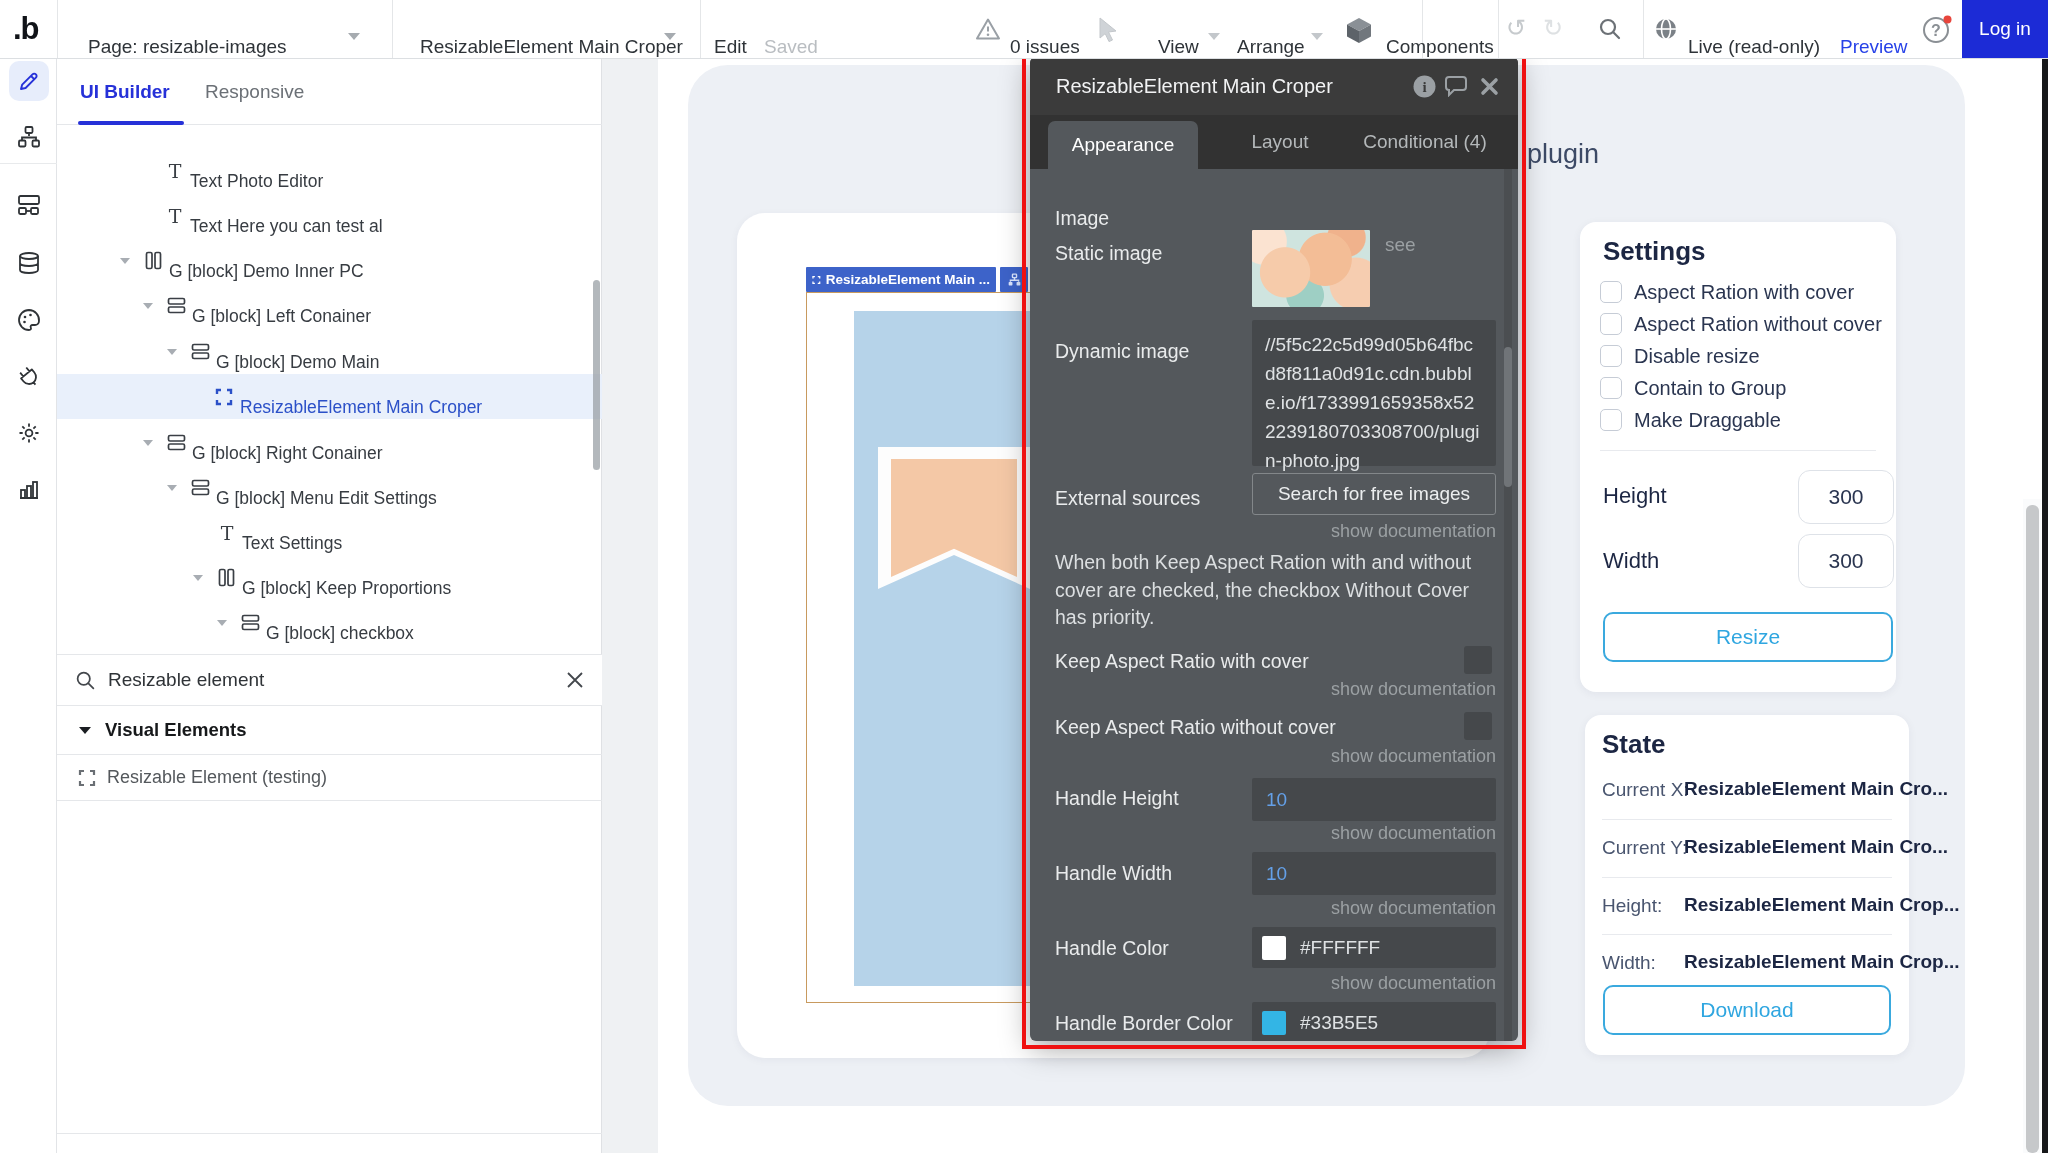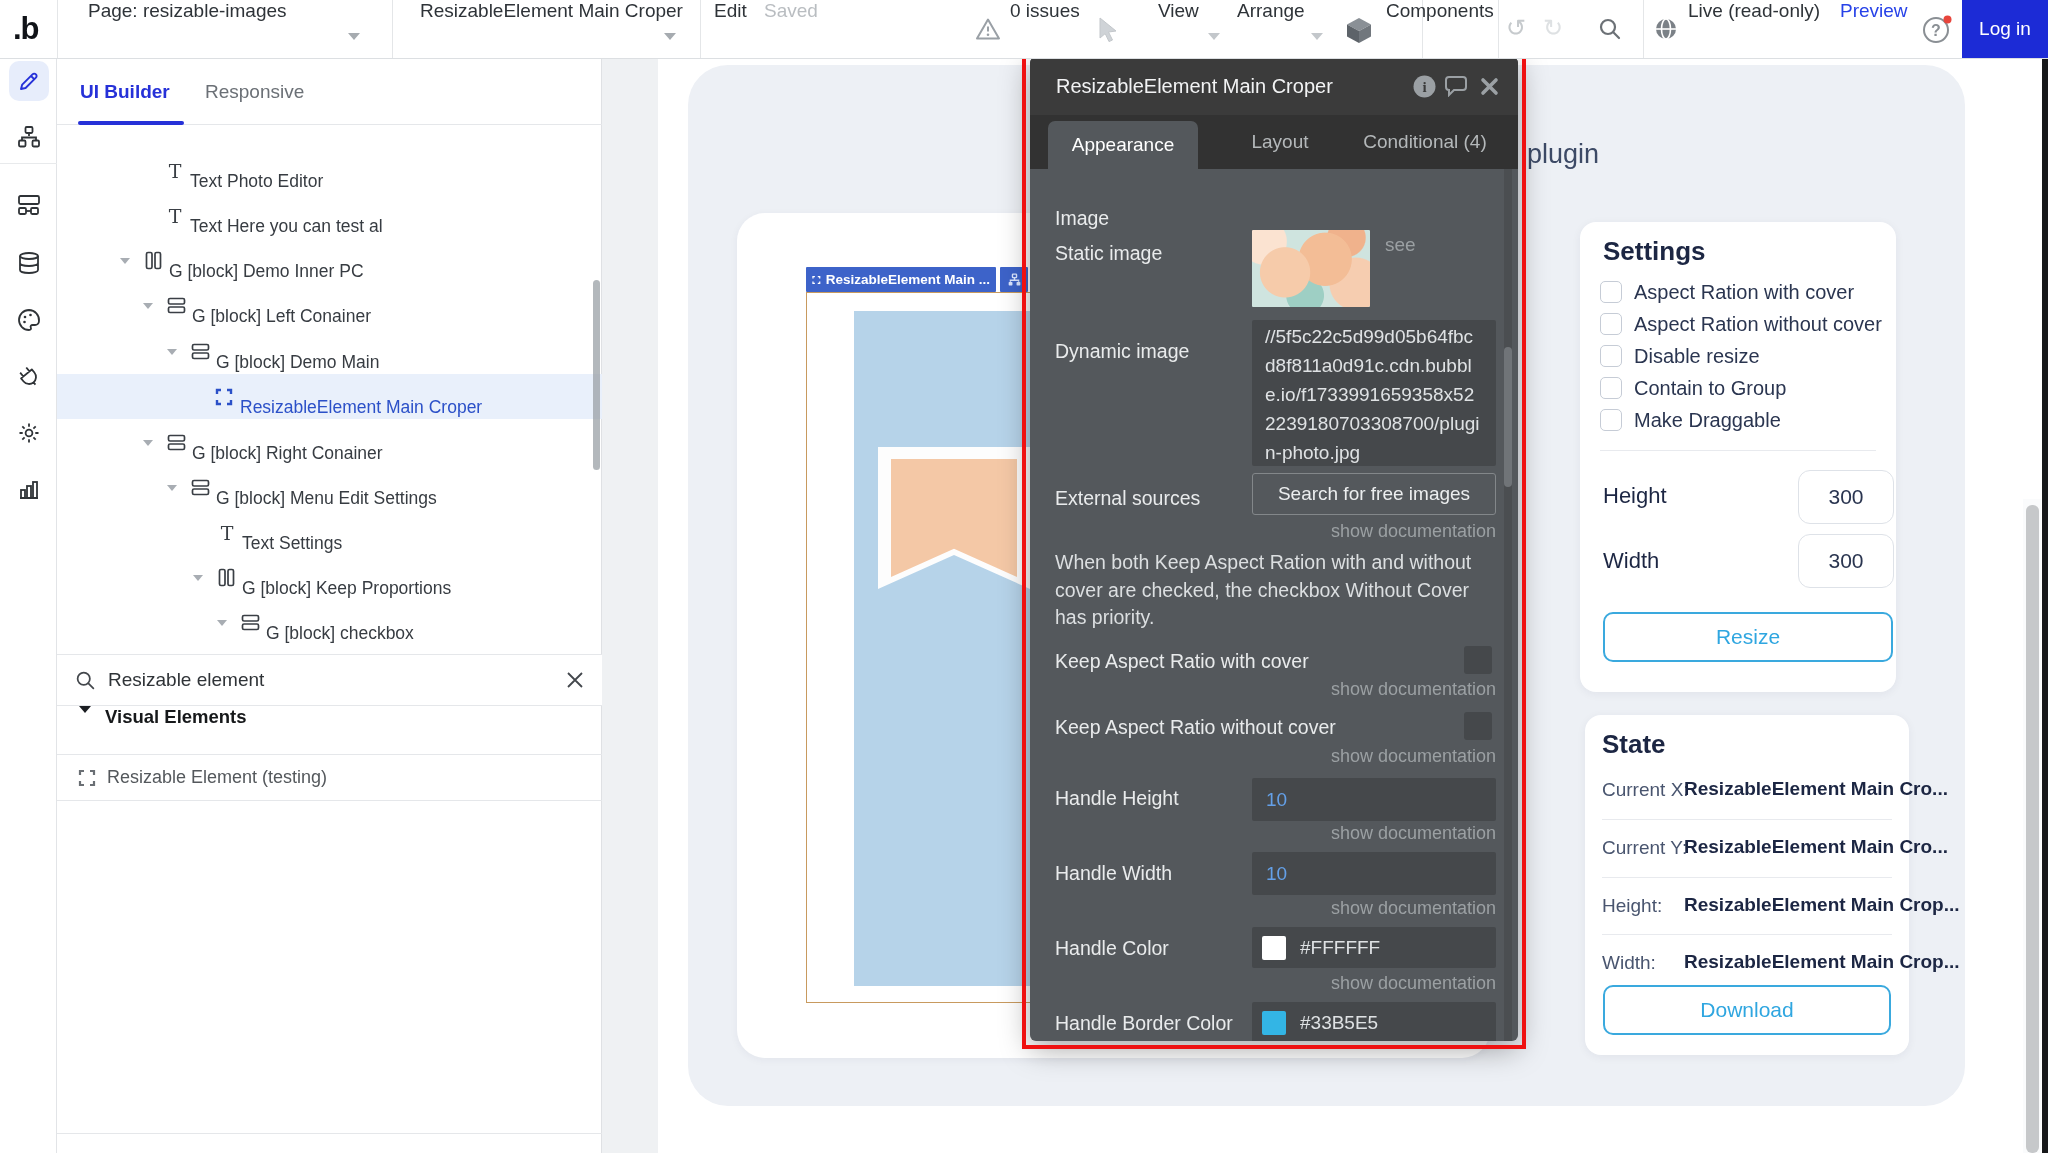--- a/index.html
+++ b/index.html
@@ -3,21 +3,21 @@
 <meta charset="utf-8">
 <style>
   * { margin:0; padding:0; box-sizing:border-box; }
   html,body { width:2048px; height:1153px; overflow:hidden; }
   body { font-family:"Liberation Sans", sans-serif; background:#fff; color:#2e3338; }
   .abs { position:absolute; }
   #app { position:relative; width:2048px; height:1153px; background:#fff; overflow:hidden; }
 
   
   #toolbar { left:0; top:0; width:2048px; height:59px; background:#fff; border-bottom:1px solid #dcdfe2; z-index:60; }
-  .tb-text { position:absolute; top:0; height:58px; display:flex; align-items:flex-start; font-size:19px; color:#2e3338; white-space:nowrap; }
+  .tb-text { position:absolute; top:0; height:58px; display:flex; align-items:flex-end; font-size:19px; color:#2e3338; white-space:nowrap; }
   .tb-div { position:absolute; top:0; width:1px; height:58px; background:#e4e6e8; }
   .caret-down { width:0; height:0; border-left:6px solid transparent; border-right:6px solid transparent; border-top:7px solid #a6abb0; display:inline-block; }
   #logo { left:13px; top:0; height:58px; display:flex; align-items:center; font-size:31px; font-weight:800; color:#101318; letter-spacing:-1px; }
   #login-btn { left:1962px; top:0; width:86px; height:58px; background:#1c2bd6; color:#fff; display:flex; align-items:center; justify-content:center; font-size:19px; }
   .blue-link { color:#2742e8; }
   .muted { color:#b9bdc1; }
 
   
   #rail { left:0; top:59px; width:57px; height:1094px; background:#fff; border-right:1px solid #e2e4e7; z-index:30; }
   .rail-ic { position:absolute; left:9px; width:40px; height:40px; display:flex; align-items:center; justify-content:center; color:#2f3337; }
@@ -353,21 +353,21 @@
             <line x1="15.3" y1="15.3" x2="21" y2="21" stroke="#43474c" stroke-width="2" stroke-linecap="round"></line>
           </svg>
         </span>
       <input type="text" value="Resizable element" style="">
       <span>
           <svg width="18" height="18" viewBox="0 0 18 18">
             <path d="M2 2 L16 16 M16 2 L2 16" stroke="#43474c" stroke-width="1.8"></path>
           </svg>
         </span>
     </div>
-    <div class="abs" style="left:0;top:647px;width:545px;height:49px;display:flex;border-bottom:1px solid #e5e7ea">
+    <div class="abs" style="left:0;top:647px;width:545px;height:49px;display:flex;align-items:center;border-bottom:1px solid #e5e7ea">
       <span style="margin-left:22px;width:0;height:0;border-left:6px solid transparent;border-right:6px solid transparent;border-top:7px solid #1b1e22"></span>
       <span style="margin-left:14px;font-size:18.5px;font-weight:bold;color:#16181a">Visual Elements</span>
     </div>
     <div class="abs" style="left:0;top:696px;width:545px;height:46px;display:flex;align-items:center;border-bottom:1px solid #e5e7ea">
       <span style="margin-left:21px;color:#6a6f74">
           <svg width="18" height="18" viewBox="0 0 18 18">
             <path d="M2 6V2h4 M12 2h4v4 M16 12v4h-4 M6 16H2v-4" fill="none" stroke="currentColor" stroke-width="2.2"></path>
           </svg>
         </span>
       <span style="margin-left:11px;font-size:18px;color:#54585c">Resizable Element (testing)</span>
@@ -485,21 +485,21 @@
     <div class="ctrl" style="top:173px;height:77px;width:118px;background:#cfe4df;border-radius:1px;background-image:
       radial-gradient(circle at 28% 55%, #f6cbaa 0 26%, rgba(246,203,170,0) 27%),
       radial-gradient(circle at 62% 38%, #f3bd96 0 30%, rgba(243,189,150,0) 31%),
       radial-gradient(circle at 88% 70%, #f6cdb0 0 22%, rgba(246,205,176,0) 23%),
       radial-gradient(circle at 10% 15%, #fbe3d1 0 18%, rgba(251,227,209,0) 19%),
       radial-gradient(circle at 80% 10%, #f0b28c 0 16%, rgba(240,178,140,0) 17%),
       radial-gradient(circle at 45% 85%, #9ecfc4 0 20%, rgba(158,207,196,0) 21%)"></div>
     <div class="abs" style="left:355px;top:177px;font-size:19px;color:#9ba0a3">see</div>
 
     <div class="ilabel" style="top:283px">Dynamic image</div>
-    <div class="ctrl dark-input" style="top:263px;height:146px;padding:2px 13px;line-height:29px;word-break:break-all">//5f5c22c5d99d05b64fbcd8f811a0d91c.cdn.bubble.io/f1733991659358x522239180703308700/plugin-photo.jpg</div>
+    <div class="ctrl dark-input" style="top:263px;height:146px;padding:10px 13px;line-height:29px;word-break:break-all">//5f5c22c5d99d05b64fbcd8f811a0d91c.cdn.bubble.io/f1733991659358x522239180703308700/plugin-photo.jpg</div>
 
     <div class="ilabel" style="top:430px">External sources</div>
     <button class="ctrl" style="top:416px;height:42px;background:transparent;border:1px solid #83878a;border-radius:3px;color:#eceeef;font-size:19px;font-family:inherit">Search for free images</button>
     <div class="showdoc" style="top:464px">show documentation</div>
 
     <div class="abs" style="left:25px;top:492px;width:440px;font-size:19.5px;line-height:27.5px;color:#dcdfe1">When both Keep Aspect Ration with and without cover are checked, the checkbox Without Cover has priority.</div>
 
     <div class="ilabel" style="top:593px">Keep Aspect Ratio with cover</div>
     <div class="dark-chk" style="top:589px"></div>
     <div class="showdoc" style="top:622px">show documentation</div>

